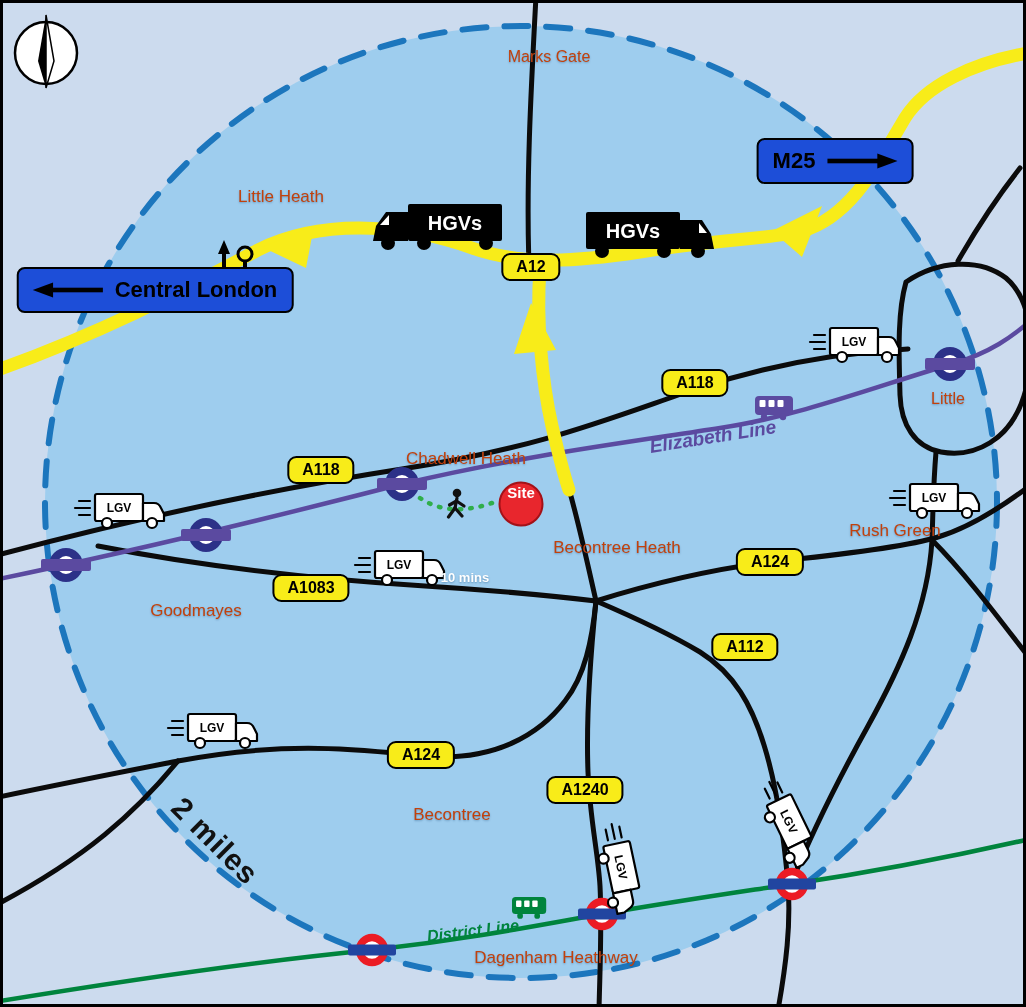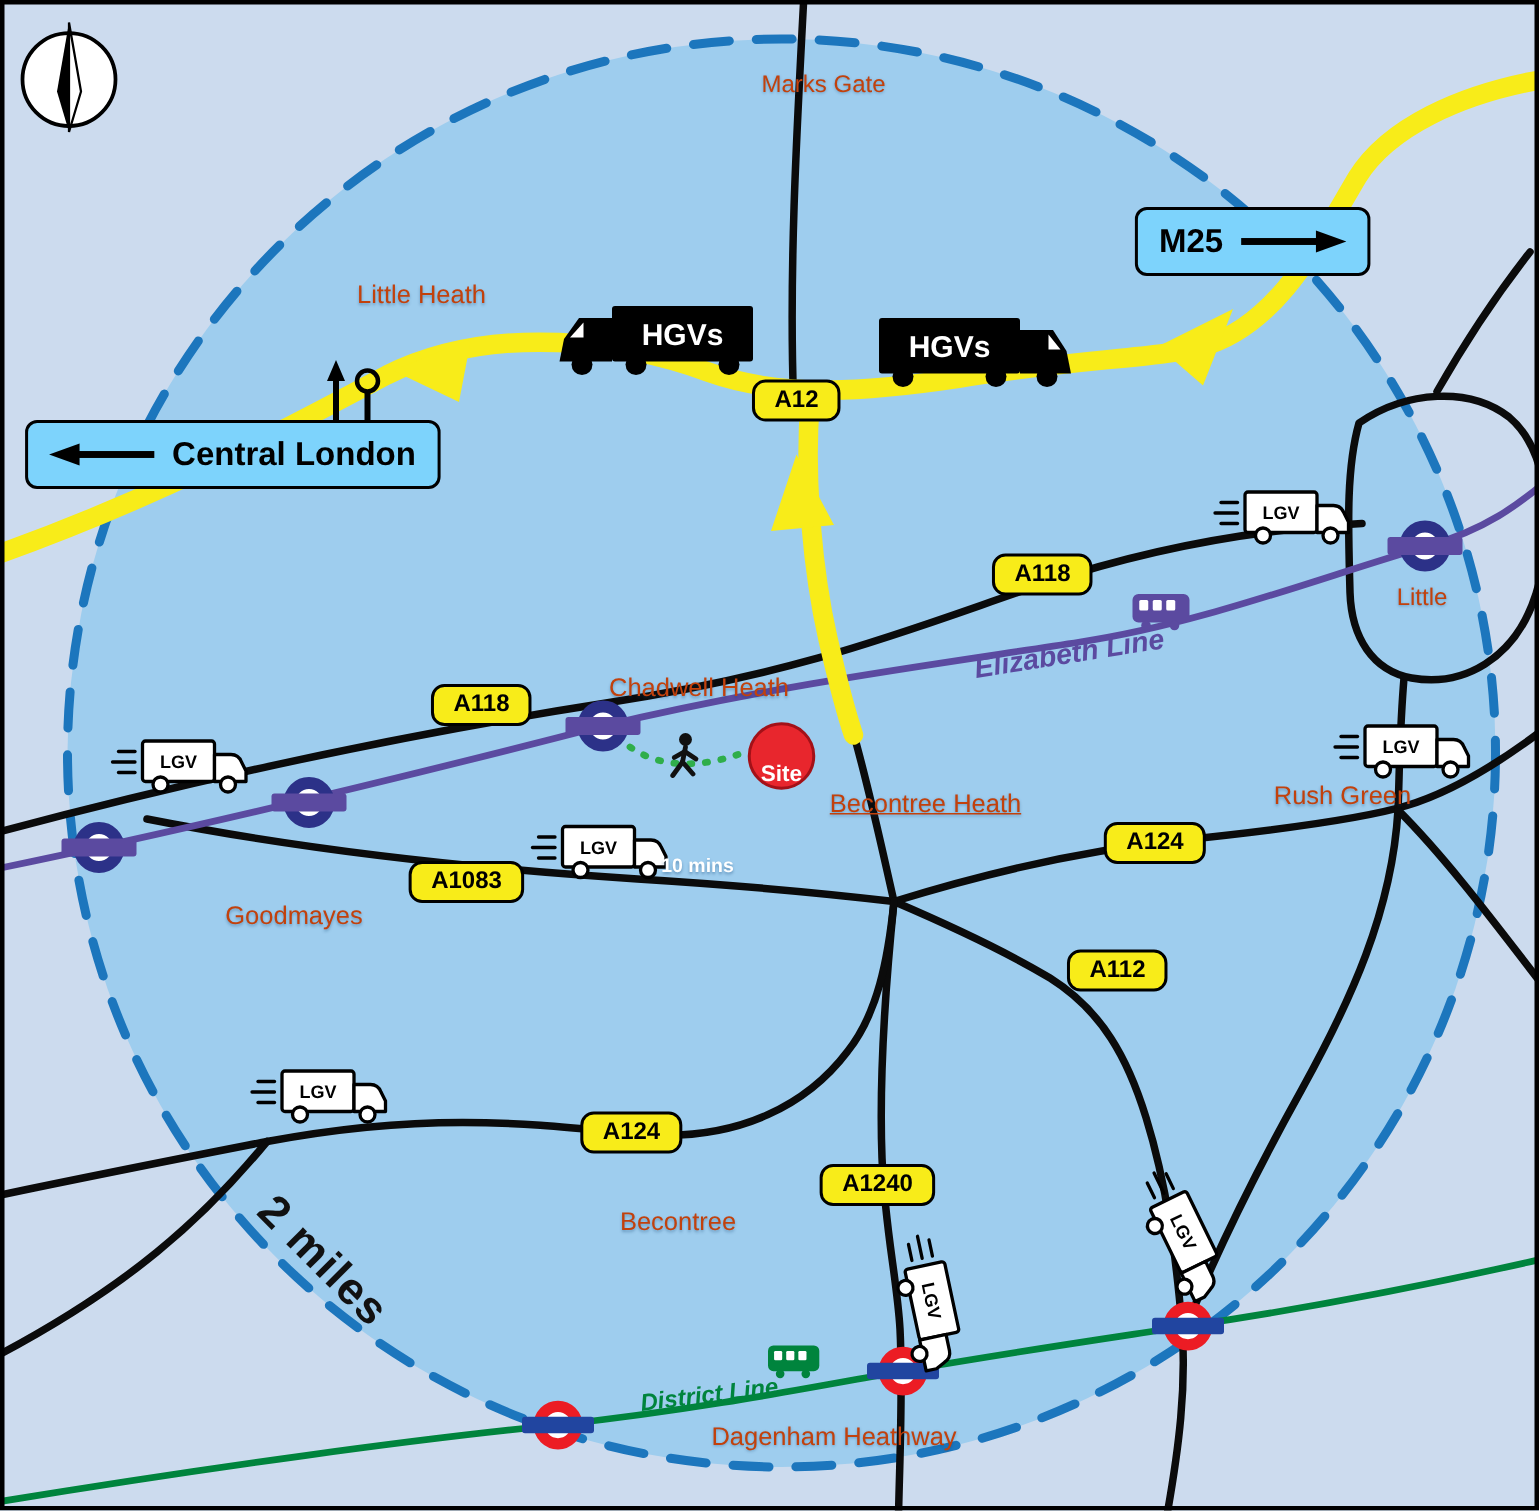--- a/index.html
+++ b/index.html
@@ -31,30 +31,30 @@
   .rnd-di-bar{fill:var(--roundel-blue);}
   .lgv-text{font:700 12px "Liberation Sans",sans-serif;fill:#000;text-anchor:middle;}
   .hgv-text{font:700 20px "Liberation Sans",sans-serif;fill:#fff;text-anchor:middle;}
 
   
   .overlay>div{position:absolute;z-index:10;transform:translate(-50%,-50%);white-space:nowrap;}
   .place{color:#c2410c;font-size:17px;font-weight:500;text-shadow:0 1px 2px rgba(10,60,110,.35);}
   .place.small{font-size:16px;}
   .badge{background:var(--badge-yellow);border:2.5px solid #000;border-radius:9px;
          padding:3px 13px;font-size:16px;font-weight:700;color:#000;}
-  .sign{display:flex;align-items:center;gap:10px;background:#7dd3fc;border:2.5px solid #000;
+  .sign{display:flex;align-items:center;gap:10px;background:#1d4ed8;border:2.5px solid #000;
         border-radius:8px;padding:8px 14px;font-size:22px;font-weight:700;color:#000;}
   .sign svg{display:block;}
   .sign .arrow-fill{fill:#000;}
   .rail-label{font-style:italic;font-weight:700;}
   .rail-label.elizabeth{color:var(--rail-elizabeth);font-size:19px;}
   .rail-label.district{color:var(--rail-district);font-size:16px;}
   .scale-label{font-size:30px;font-weight:700;color:#111;letter-spacing:1px;}
   .site-marker{width:45px;height:45px;border-radius:50%;background:var(--site-red);
-         border:2px solid #a31118;display:flex;align-items:flex-end;justify-content:center;
+         border:2px solid #a31118;display:flex;align-items:flex-start;justify-content:center;
          color:#fff;font-weight:700;font-size:15px;}
   .walk-time{color:#fff;font-size:13px;font-weight:600;text-shadow:0 1px 2px rgba(10,60,110,.4);}
 </style>
 </head>
 <body>
 
 <div class="map">
 
   <svg class="canvas" width="1026" height="1007" viewBox="0 0 1026 1007">
     <defs>
@@ -201,37 +201,37 @@
       <circle cx="33" cy="16" r="7" fill="none" stroke="#000" stroke-width="3"></circle>
       <rect x="31" y="22" width="4" height="22"></rect>
     </g>
   </svg>
 
   <div class="overlay">
 
     <div class="place small" style="left:549px;top:57px;">Marks Gate</div>
     <div class="place" style="left:281px;top:197px;">Little Heath</div>
     <div class="place" style="left:466px;top:459px;">Chadwell Heath</div>
-    <div class="place" style="left:617px;top:536px;text-decoration:underline;">Becontree Heath</div>
+    <div class="place" style="left:617px;top:548px;">Becontree Heath</div>
     <div class="place" style="left:895px;top:531px;">Rush Green</div>
     <div class="place" style="left:196px;top:611px;">Goodmayes</div>
     <div class="place" style="left:452px;top:815px;">Becontree</div>
     <div class="place small" style="left:948px;top:399px;">Little</div>
     <div class="place" style="left:556px;top:958px;">Dagenham Heathway</div>
 
     <div class="badge" style="left:531px;top:267px;">A12</div>
     <div class="badge" style="left:695px;top:383px;">A118</div>
     <div class="badge" style="left:321px;top:470px;">A118</div>
     <div class="badge" style="left:311px;top:588px;">A1083</div>
     <div class="badge" style="left:770px;top:562px;">A124</div>
     <div class="badge" style="left:697px;top:647px;margin-left:48px;">A112</div>
     <div class="badge" style="left:421px;top:755px;">A124</div>
     <div class="badge" style="left:585px;top:790px;">A1240</div>
 
-    <div class="sign" style="left:155px;top:303px;justify-content:space-between;">
+    <div class="sign" style="left:155px;top:290px;justify-content:space-between;">
       <svg width="72" height="18" viewBox="0 0 78 18">
         <polygon class="arrow-fill" points="0,9 22,1 22,17"></polygon>
           <rect class="arrow-fill" x="18" y="6.5" width="58" height="5"></rect>
       </svg>
       <span>Central London</span>
     </div>
     <div class="sign" style="left:835px;top:161px;">
       <span>M25</span>
       <svg width="72" height="18" viewBox="0 0 78 18">
         <rect class="arrow-fill" x="2" y="6.5" width="58" height="5"></rect>

